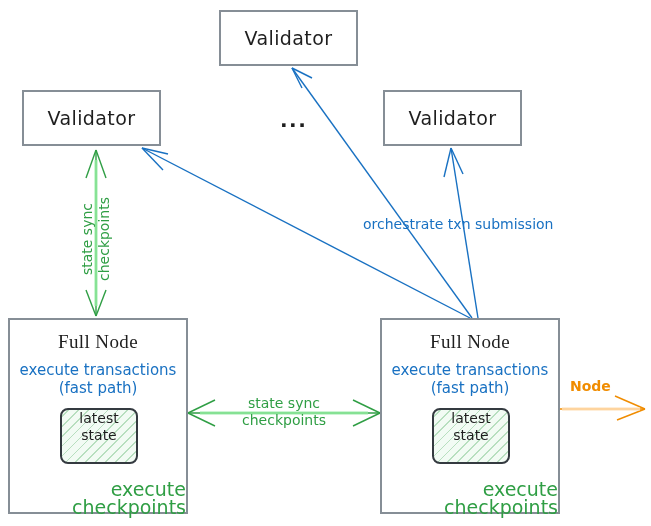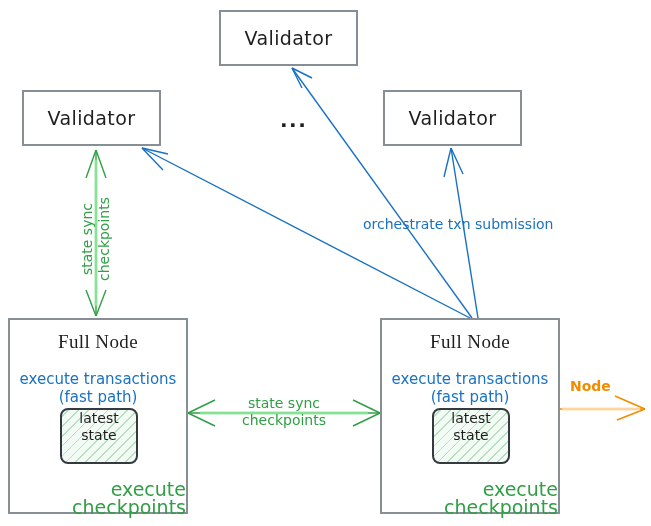--- a/index.html
+++ b/index.html
@@ -49,21 +49,21 @@
     font-size: 19px;
     color: #1e1e1e;
     letter-spacing: 0.4px;
     margin-top: 11px;
   }
   .fn-blue {
     font-family: "DejaVu Sans", sans-serif;
     font-size: 15px;
     color: #1971c2;
     line-height: 18px;
-    margin-top: 17px;
+    margin-top: 8px;
   }
   .fn-green {
     font-family: "DejaVu Sans", sans-serif;
     font-size: 19px;
     color: #2f9e44;
     line-height: 18px;
     text-align: right;
   }
   .state-box {
     position: absolute;

